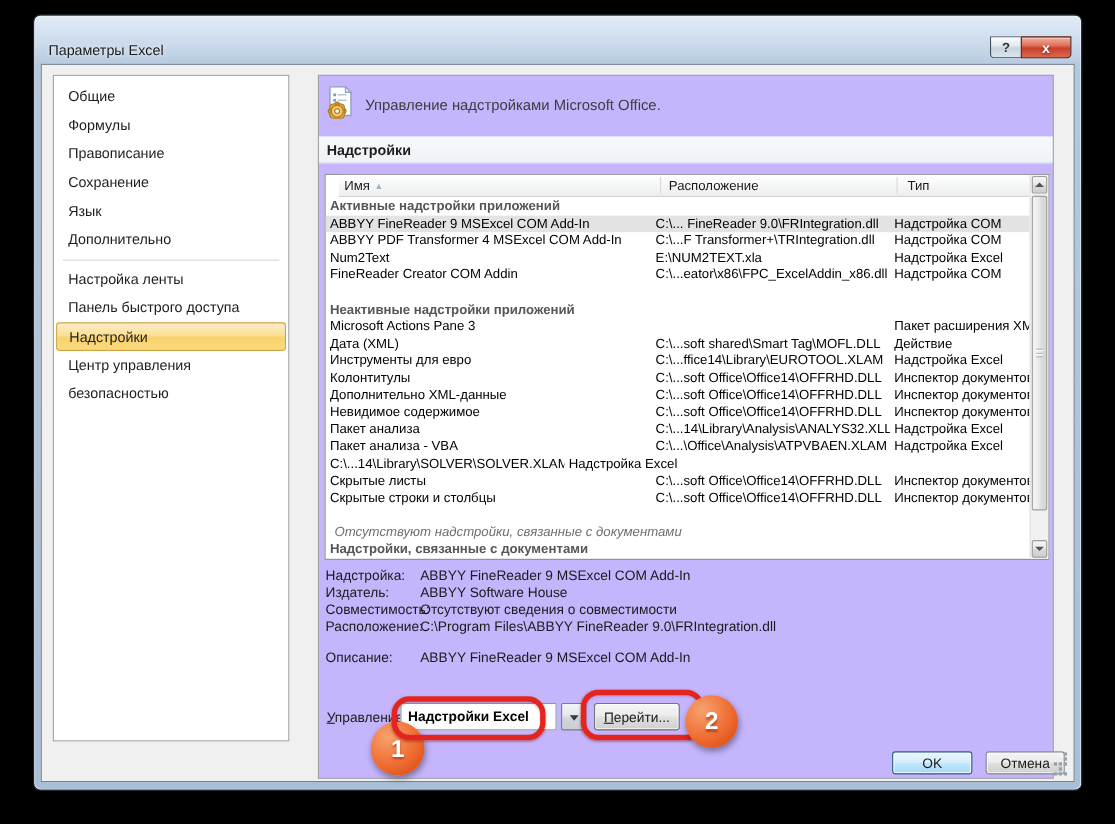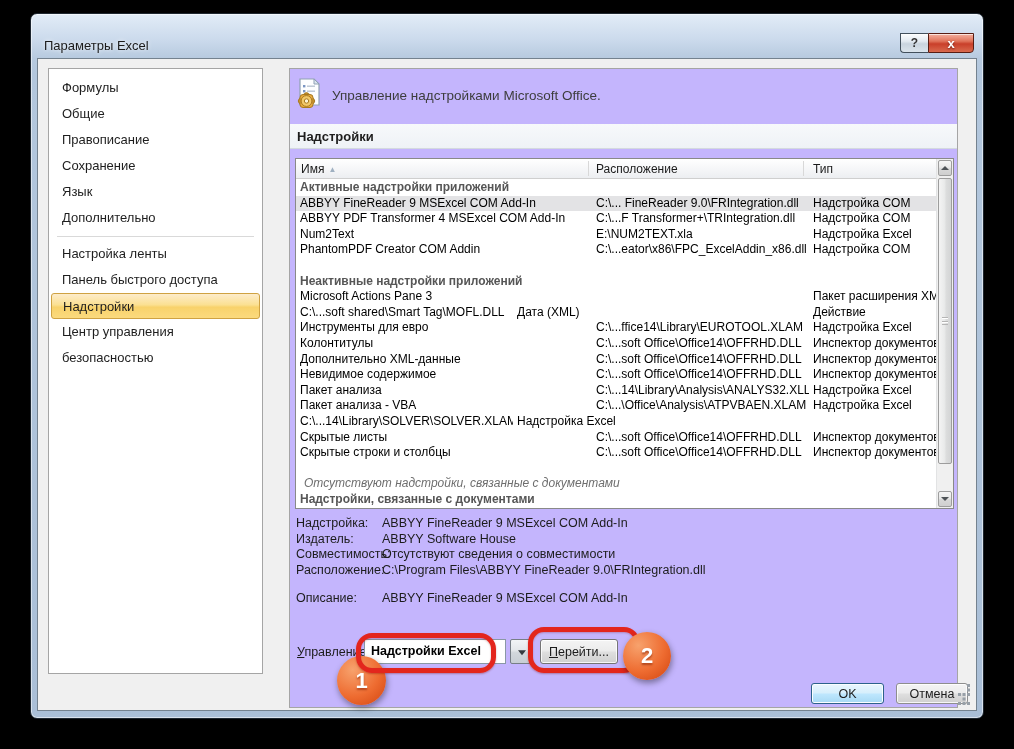--- a/index.html
+++ b/index.html
@@ -42,21 +42,21 @@
   .panel-header .icon-wrap { margin-left:6px; width:30px; }
   .panel-desc { font-size:13.5px; color:#3d3d3d; margin-left:6px; }
   .section-band { position:absolute; left:0; top:55px; width:100%; height:25px;
     background:linear-gradient(#f7f9fb,#eef2f6); border-bottom:1px solid #d3d9df;
     display:flex; align-items:center; }
   .section-band span { font-size:13px; font-weight:bold; color:#1e1e1e; margin-left:7px; }
 
   
   #addins-table { position:absolute; left:5px; top:89px; width:659px; height:351px;
     border:1px solid #898989; background:#fff; }
-  .thead { position:absolute; left:0; top:0; right:17px; height:20px;
+  .thead { position:absolute; left:12px; top:0; right:17px; height:20px;
     background:linear-gradient(#ffffff,#f4f5f7 60%,#eceef1); border-bottom:1px solid #cfcfcf;
     font-size:12px; color:#1a1a1a; }
   .th { position:absolute; top:0; height:20px; line-height:20px; }
   .th-name { left:5px; }
   .th-loc  { left:300px; }
   .th-type { left:517px; }
   .col-sep { position:absolute; top:2px; bottom:2px; width:1px; background:#d8d8d8; }
   .sort-arrow { font-size:8px; color:#9fb0c1; margin-left:4px; vertical-align:1px; }
   .tbody { position:absolute; left:0; top:21px; right:17px; bottom:0; overflow:hidden; font-size:12px; }
   .trow { height:15.6px; line-height:15.6px; display:flex; white-space:nowrap; }
@@ -151,22 +151,22 @@
         <span>?</span>
       </div>
       <div class="cap-btn cap-close">
         <span>x</span>
       </div>
     </div>
 
     <div id="client">
 
       <div id="sidebar">
+          <div class="sb-item">Общие</div>
           <div class="sb-item">Формулы</div>
-          <div class="sb-item">Общие</div>
           <div class="sb-item">Правописание</div>
           <div class="sb-item">Сохранение</div>
           <div class="sb-item">Язык</div>
           <div class="sb-item">Дополнительно</div>
           <div class="sb-divider"></div>
           <div class="sb-item">Настройка ленты</div>
           <div class="sb-item">Панель быстрого доступа</div>
           <div class="sb-item selected">Надстройки</div>
           <div class="sb-item">Центр управления безопасностью</div>
         </div>
@@ -220,36 +220,36 @@
                 <div class="c name">ABBYY PDF Transformer 4 MSExcel COM Add-In</div>
                 <div class="c loc">C:\...F Transformer+\TRIntegration.dll</div>
                 <div class="c typ">Надстройка COM</div>
               </div>
               <div class="trow item">
                 <div class="c name">Num2Text</div>
                 <div class="c loc">E:\NUM2TEXT.xla</div>
                 <div class="c typ">Надстройка Excel</div>
               </div>
               <div class="trow item">
-                <div class="c name">PhantomPDF Creator COM Addin</div>
+                <div class="c name">FineReader Creator COM Addin</div>
                 <div class="c loc">C:\...eator\x86\FPC_ExcelAddin_x86.dll</div>
                 <div class="c typ">Надстройка COM</div>
               </div>
               <div class="trow blank"></div>
               <div class="trow group">
                 <div class="c name">Неактивные надстройки приложений</div>
               </div>
               <div class="trow item">
                 <div class="c name">Microsoft Actions Pane 3</div>
                 <div class="c loc"></div>
                 <div class="c typ">Пакет расширения XML</div>
               </div>
               <div class="trow item">
+                <div class="c name">Дата (XML)</div>
                 <div class="c loc">C:\...soft shared\Smart Tag\MOFL.DLL</div>
-                <div class="c name">Дата (XML)</div>
                 <div class="c typ">Действие</div>
               </div>
               <div class="trow item">
                 <div class="c name">Инструменты для евро</div>
                 <div class="c loc">C:\...ffice14\Library\EUROTOOL.XLAM</div>
                 <div class="c typ">Надстройка Excel</div>
               </div>
               <div class="trow item">
                 <div class="c name">Колонтитулы</div>
                 <div class="c loc">C:\...soft Office\Office14\OFFRHD.DLL</div>

